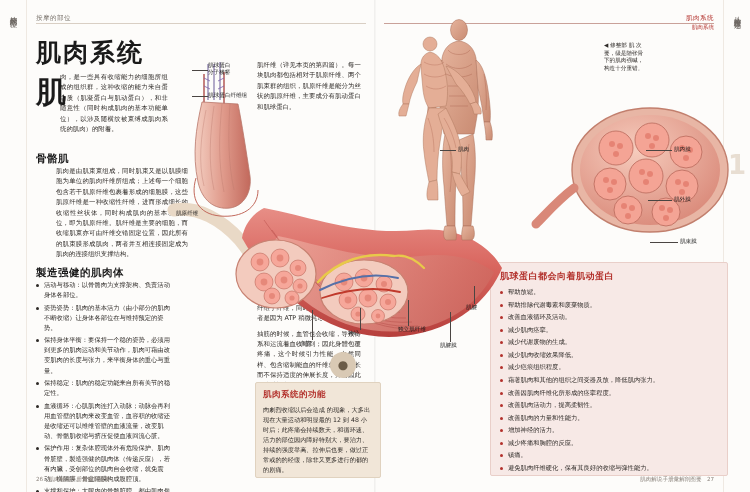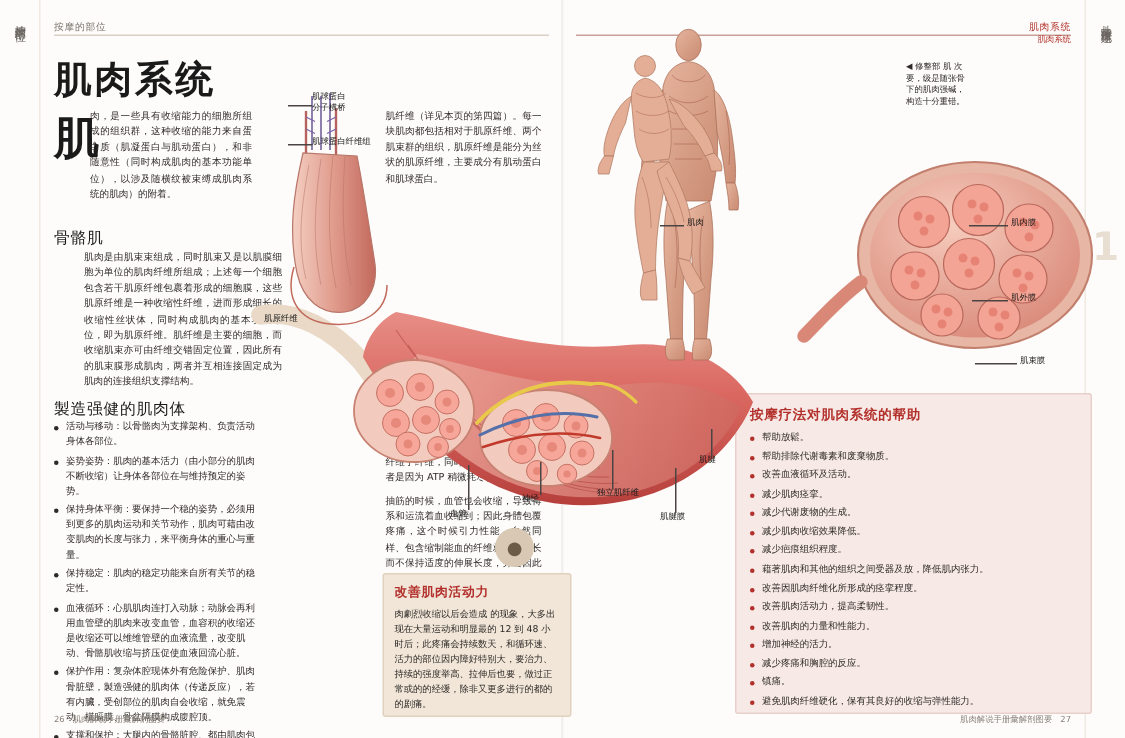--- a/index.html
+++ b/index.html
@@ -41,21 +41,21 @@
 
   
   .main-title{
     position:absolute;left:36px;top:36px;
     font-size:25px;font-weight:700;letter-spacing:2px;color:#1a1a1a;
   }
   .drop-char{
     position:absolute;left:36px;top:72px;font-size:30px;font-weight:700;color:#1a1a1a;
   }
   .sec-head{
-    position:absolute;font-size:10.5px;font-weight:400;color:#1a1a1a;letter-spacing:.5px;
+    position:absolute;font-size:10.5px;font-weight:700;color:#1a1a1a;letter-spacing:.5px;
   }
   .sec-head.red{color:#b3312c;}
   .body-col{
     position:absolute;font-size:6.4px;line-height:1.62;color:#2e2a27;text-align:justify;
   }
   .body-col p{margin:0 0 5px 0;}
 
   
   .bullets{position:absolute;font-size:6.3px;line-height:1.6;color:#2e2a27;}
   .bullets div{position:relative;padding-left:8px;margin-bottom:2.5px;}
@@ -138,38 +138,38 @@
   <div class="bullets dark" style="left:36px;top:280px;width:134px;">
     <div>活动与移动：以骨骼肉为支撑架构、负责活动身体各部位。</div>
     <div>姿势姿势：肌肉的基本活力（由小部分的肌肉不断收缩）让身体各部位在与维持预定的姿势。</div>
     <div>保持身体平衡：要保持一个稳的姿势，必须用到更多的肌肉运动和关节动作，肌肉可藉由改变肌肉的长度与张力，来平衡身体的重心与重量。</div>
     <div>保持稳定：肌肉的稳定功能来自所有关节的稳定性。</div>
     <div>血液循环：心肌肌肉连打入动脉；动脉会再利用血管壁的肌肉来改变血管，血容积的收缩还是收缩还可以维维管壁的血液流量，改变肌动、骨骼肌收缩与挤压促使血液回流心脏。</div>
     <div>保护作用：复杂体腔现体外有危险保护、肌肉骨脏壁，製造强健的肌肉体（传递反应），若有内臟，受创部位的肌肉自会收缩，就免震动、橫膈膜、骨盆隔膜构成腹腔顶。</div>
     <div>支撑和保护：大腿内的骨骼脏腔、都由肌肉包覆支撑著，避免受到外力的冲击伤害。</div>
   </div>
 
-  <div class="body-col" style="left:257px;top:72px;width:104px;">
+  <div class="body-col" style="left:257px;top:60px;width:104px;">
     <p>肌纤维（详见本页的第四篇）。每一块肌肉都包括相对于肌原纤维、两个肌束群的组织，肌原纤维是能分为丝状的肌原纤维，主要成分有肌动蛋白和肌球蛋白。</p>
   </div>
 
   <div class="sec-head red" style="left:257px;top:268px;">什么是痉挛？</div>
   <div class="body-col" style="left:257px;top:282px;width:104px;">
     <p>痉挛，是一项无法收缩起自放鬆的问题；且由 Ca²⁺ 无法移动了肌腱缩的纤维了纤维，同时去了肌肉收缩（或者是因为 ATP 稍微耗尽）。</p>
     <p>抽筋的时候，血管也会收缩，导致得系和运流着血收缩到；因此身體包覆疼痛，这个时候引力性能、自然同样、包含缩制能血的纤维就能被拉长而不保持适度的伸展长度，并会因此收縮过软血管。</p>
   </div>
 
   <div class="box tan" style="left:255px;top:382px;width:110px;height:82px;padding:6px 7px;">
-    <div class="box-title">改善肌肉活动力</div>
+    <div class="box-title">肌肉系统的功能</div>
     <div class="box-body">肉劇烈收缩以后会造成 的现象，大多出现在大量运动和明显最的 12 到 48 小时后；此疼痛会持续数天，和循环速、活力的部位因内障好特别大，要治力、持续的强度举高、拉伸后也要，做过正常或的的经缓，除非又更多进行的都的的剧痛。</div>
   </div>
   <div class="icon-circ" style="left:330px;top:352px;">●</div>
 
   <div class="box rose" style="left:490px;top:262px;width:218px;height:198px;padding:7px 9px;">
-    <div class="box-title" style="font-size:9px;">按摩疗法对肌肉系统的帮助</div>
+    <div class="box-title" style="font-size:9px;">肌球蛋白都会向着肌动蛋白</div>
     <div class="bullets" style="position:relative;left:0;top:0;width:200px;">
       <div>帮助放鬆。</div>
       <div>帮助排除代谢毒素和废棄物质。</div>
       <div>改善血液循环及活动。</div>
       <div>减少肌肉痉挛。</div>
       <div>减少代谢废物的生成。</div>
       <div>减少肌肉收缩效果降低。</div>
       <div>减少疤痕组织程度。</div>
       <div>藉著肌肉和其他的组织之间受器及放，降低肌内张力。</div>
       <div>改善因肌肉纤维化所形成的痉挛程度。</div>

